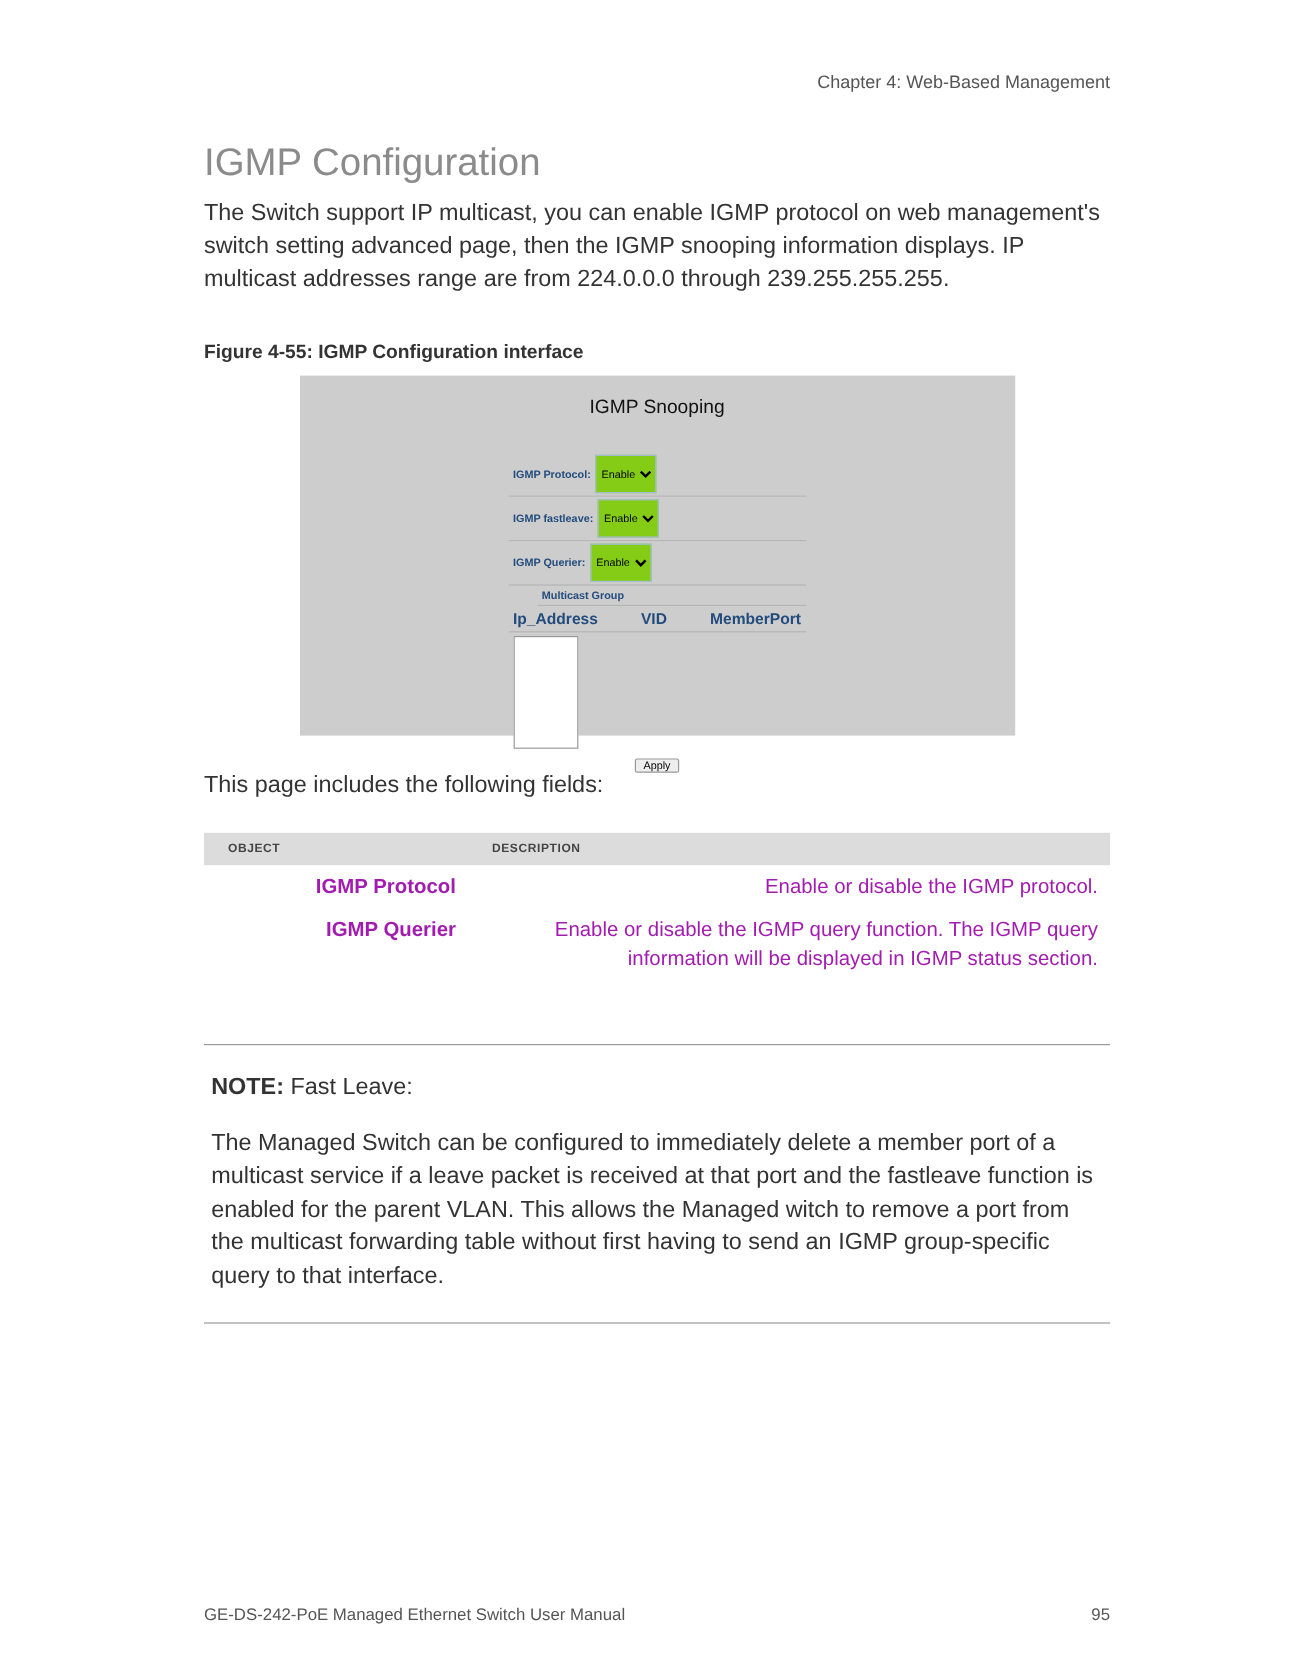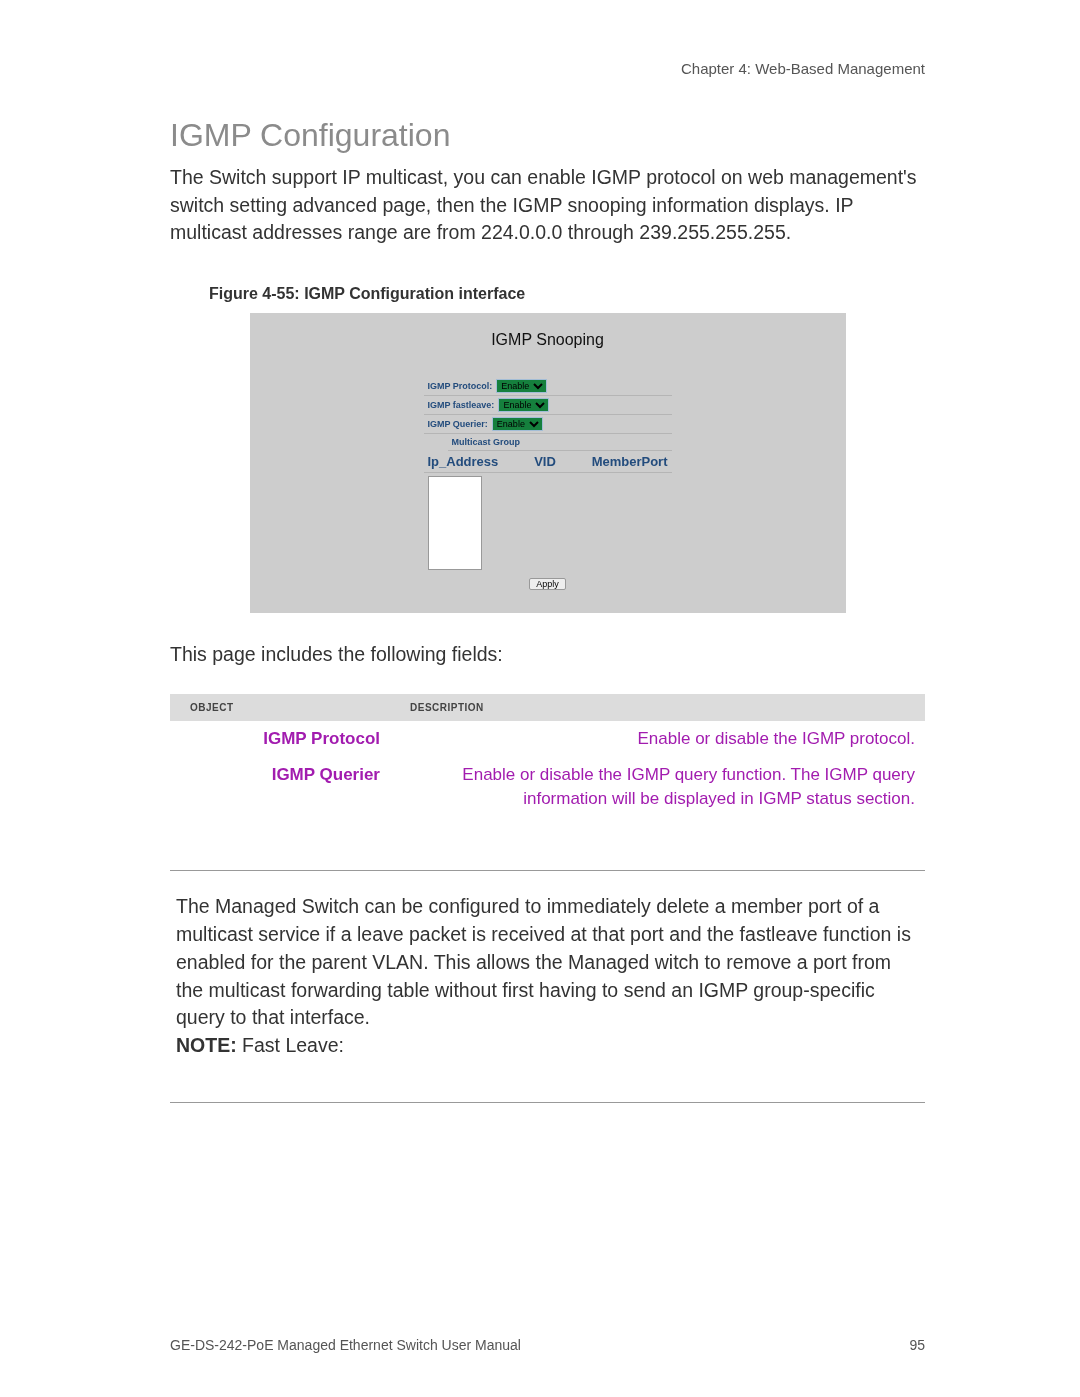--- a/index.html
+++ b/index.html
@@ -32,21 +32,20 @@
     font-size: 19.5px;
     line-height: 1.42;
     color: #333;
     margin-bottom: 38px;
   }
   .figure-caption {
     font-size: 16px;
     font-weight: 700;
     color: #333;
     margin-bottom: 10px;
-    margin-left: 39px;
   }
   
   .screenshot {
     background: #cdcdcd;
     width: 596px;
     height: 300px;
     margin: 0 auto 30px auto;
     font-family: Verdana, Arial, sans-serif;
     position: relative;
   }
@@ -70,22 +69,22 @@
     padding: 2px 4px;
     background: #cdcdcd;
   }
   .snoop-label {
     font-weight: 700;
     color: #234c7d;
     margin-right: 4px;
   }
   .snoop-select {
     font-size: 9px;
-    height: 14px;
-    background: #15803d;
+    height: 32px;
+    background: #84cc16;
     border: 1px solid #a3bdd6;
   }
   .snoop-group-row {
     font-weight: 700;
     color: #234c7d;
     padding: 3px 4px;
     border-bottom: 1px solid #b5b5b5;
     margin-left: 24px;
   }
   .snoop-cols {
@@ -233,24 +232,24 @@
         <td>Enable or disable the IGMP protocol.</td>
       </tr>
       <tr>
         <td class="obj">IGMP Querier</td>
         <td>Enable or disable the IGMP query function. The IGMP query information will be displayed in IGMP status section.</td>
       </tr>
     </tbody>
   </table>
 
   <div class="note-block">
-    <div>The Managed Switch can be configured to immediately delete a member port of a multicast service if a leave packet is received at that port and the fastleave function is enabled for the parent VLAN. This allows the Managed witch to remove a port from the multicast forwarding table without first having to send an IGMP group-specific query to that interface.</div>
     <div style="margin-bottom:18px;">
       <span class="note-label">NOTE:</span><span> Fast Leave:</span>
     </div>
+    <div>The Managed Switch can be configured to immediately delete a member port of a multicast service if a leave packet is received at that port and the fastleave function is enabled for the parent VLAN. This allows the Managed witch to remove a port from the multicast forwarding table without first having to send an IGMP group-specific query to that interface.</div>
   </div>
 
   <div class="footer">
     <span>GE-DS-242-PoE Managed Ethernet Switch User Manual</span>
     <span>95</span>
   </div>
 
 </div>
 
 </body></html>

